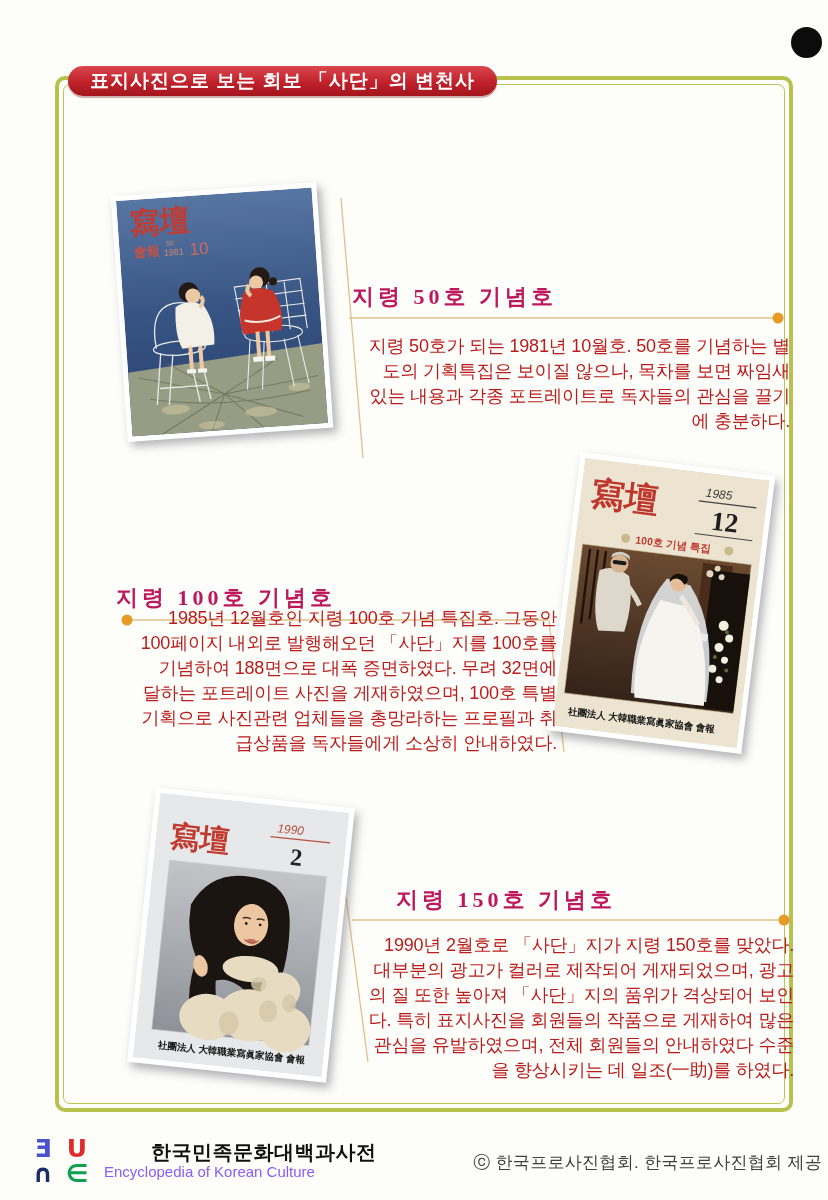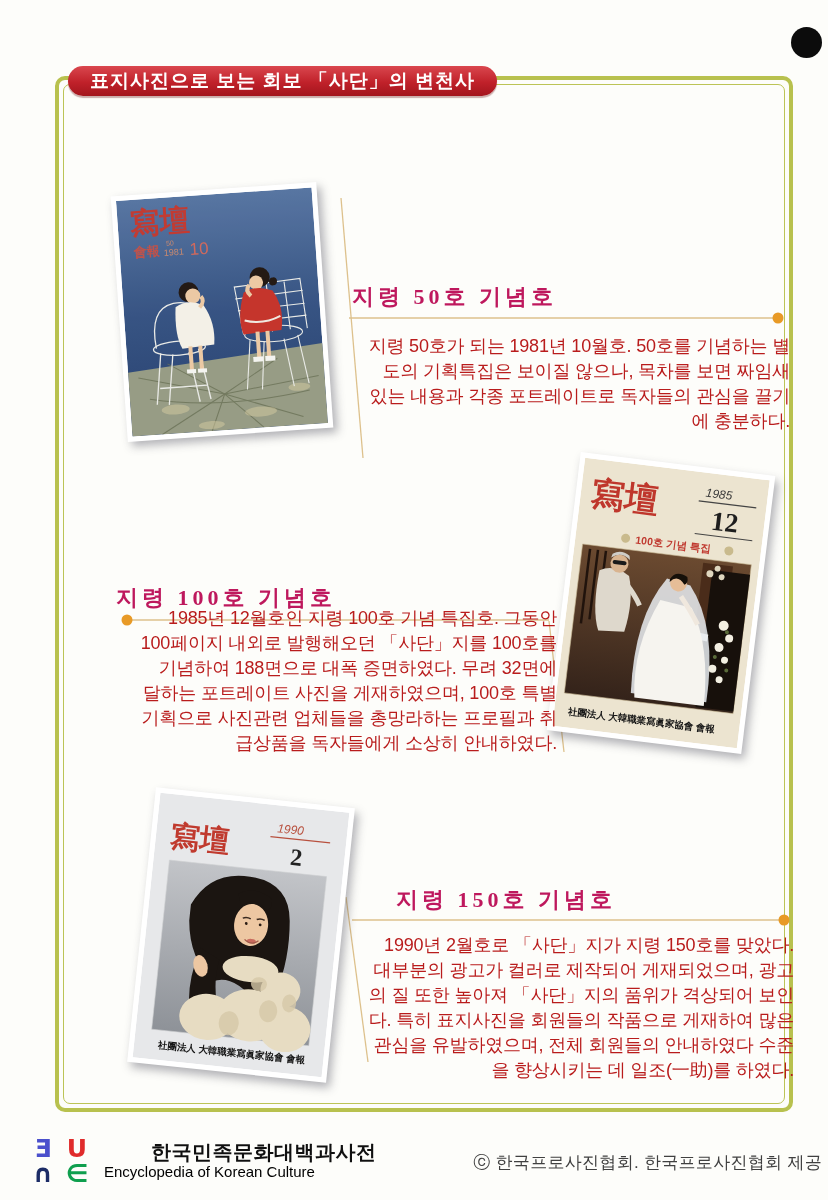--- a/index.html
+++ b/index.html
@@ -36,21 +36,21 @@
   #body3{left:366px;top:933px;width:428px;}
   .footer-logo{position:absolute;left:26px;top:1136px;width:70px;height:50px;
     display:grid;grid-template-columns:34px 34px;grid-template-rows:25px 25px;
     font-weight:bold;font-size:25px;line-height:25px;text-align:center;
     font-family:"DejaVu Sans",sans-serif;}
   .footer-logo span:nth-child(1){color:#4b50cc;}
   .footer-logo span:nth-child(2){color:#e02b2b;}
   .footer-logo span:nth-child(3){color:#1c2c66;}
   .footer-logo span:nth-child(4){color:#0f9f4e;}
   .org-ko{position:absolute;left:104px;top:1139px;font-size:20px;font-weight:bold;color:#101010;letter-spacing:.5px;margin-left:47px;}
-  .org-en{position:absolute;left:104px;top:1163px;font-size:15px;color:#000000;}
+  .org-en{position:absolute;left:104px;top:1163px;font-size:15px;color:#8b5cf6;}
   .credit{position:absolute;right:6px;top:1151px;font-size:17px;color:#404040;letter-spacing:.3px;}
 </style>
 </head>
 <body>
 
 <div class="hole"></div>
 
 <div class="frame-outer">
   <div class="frame-inner"></div>
 </div>

